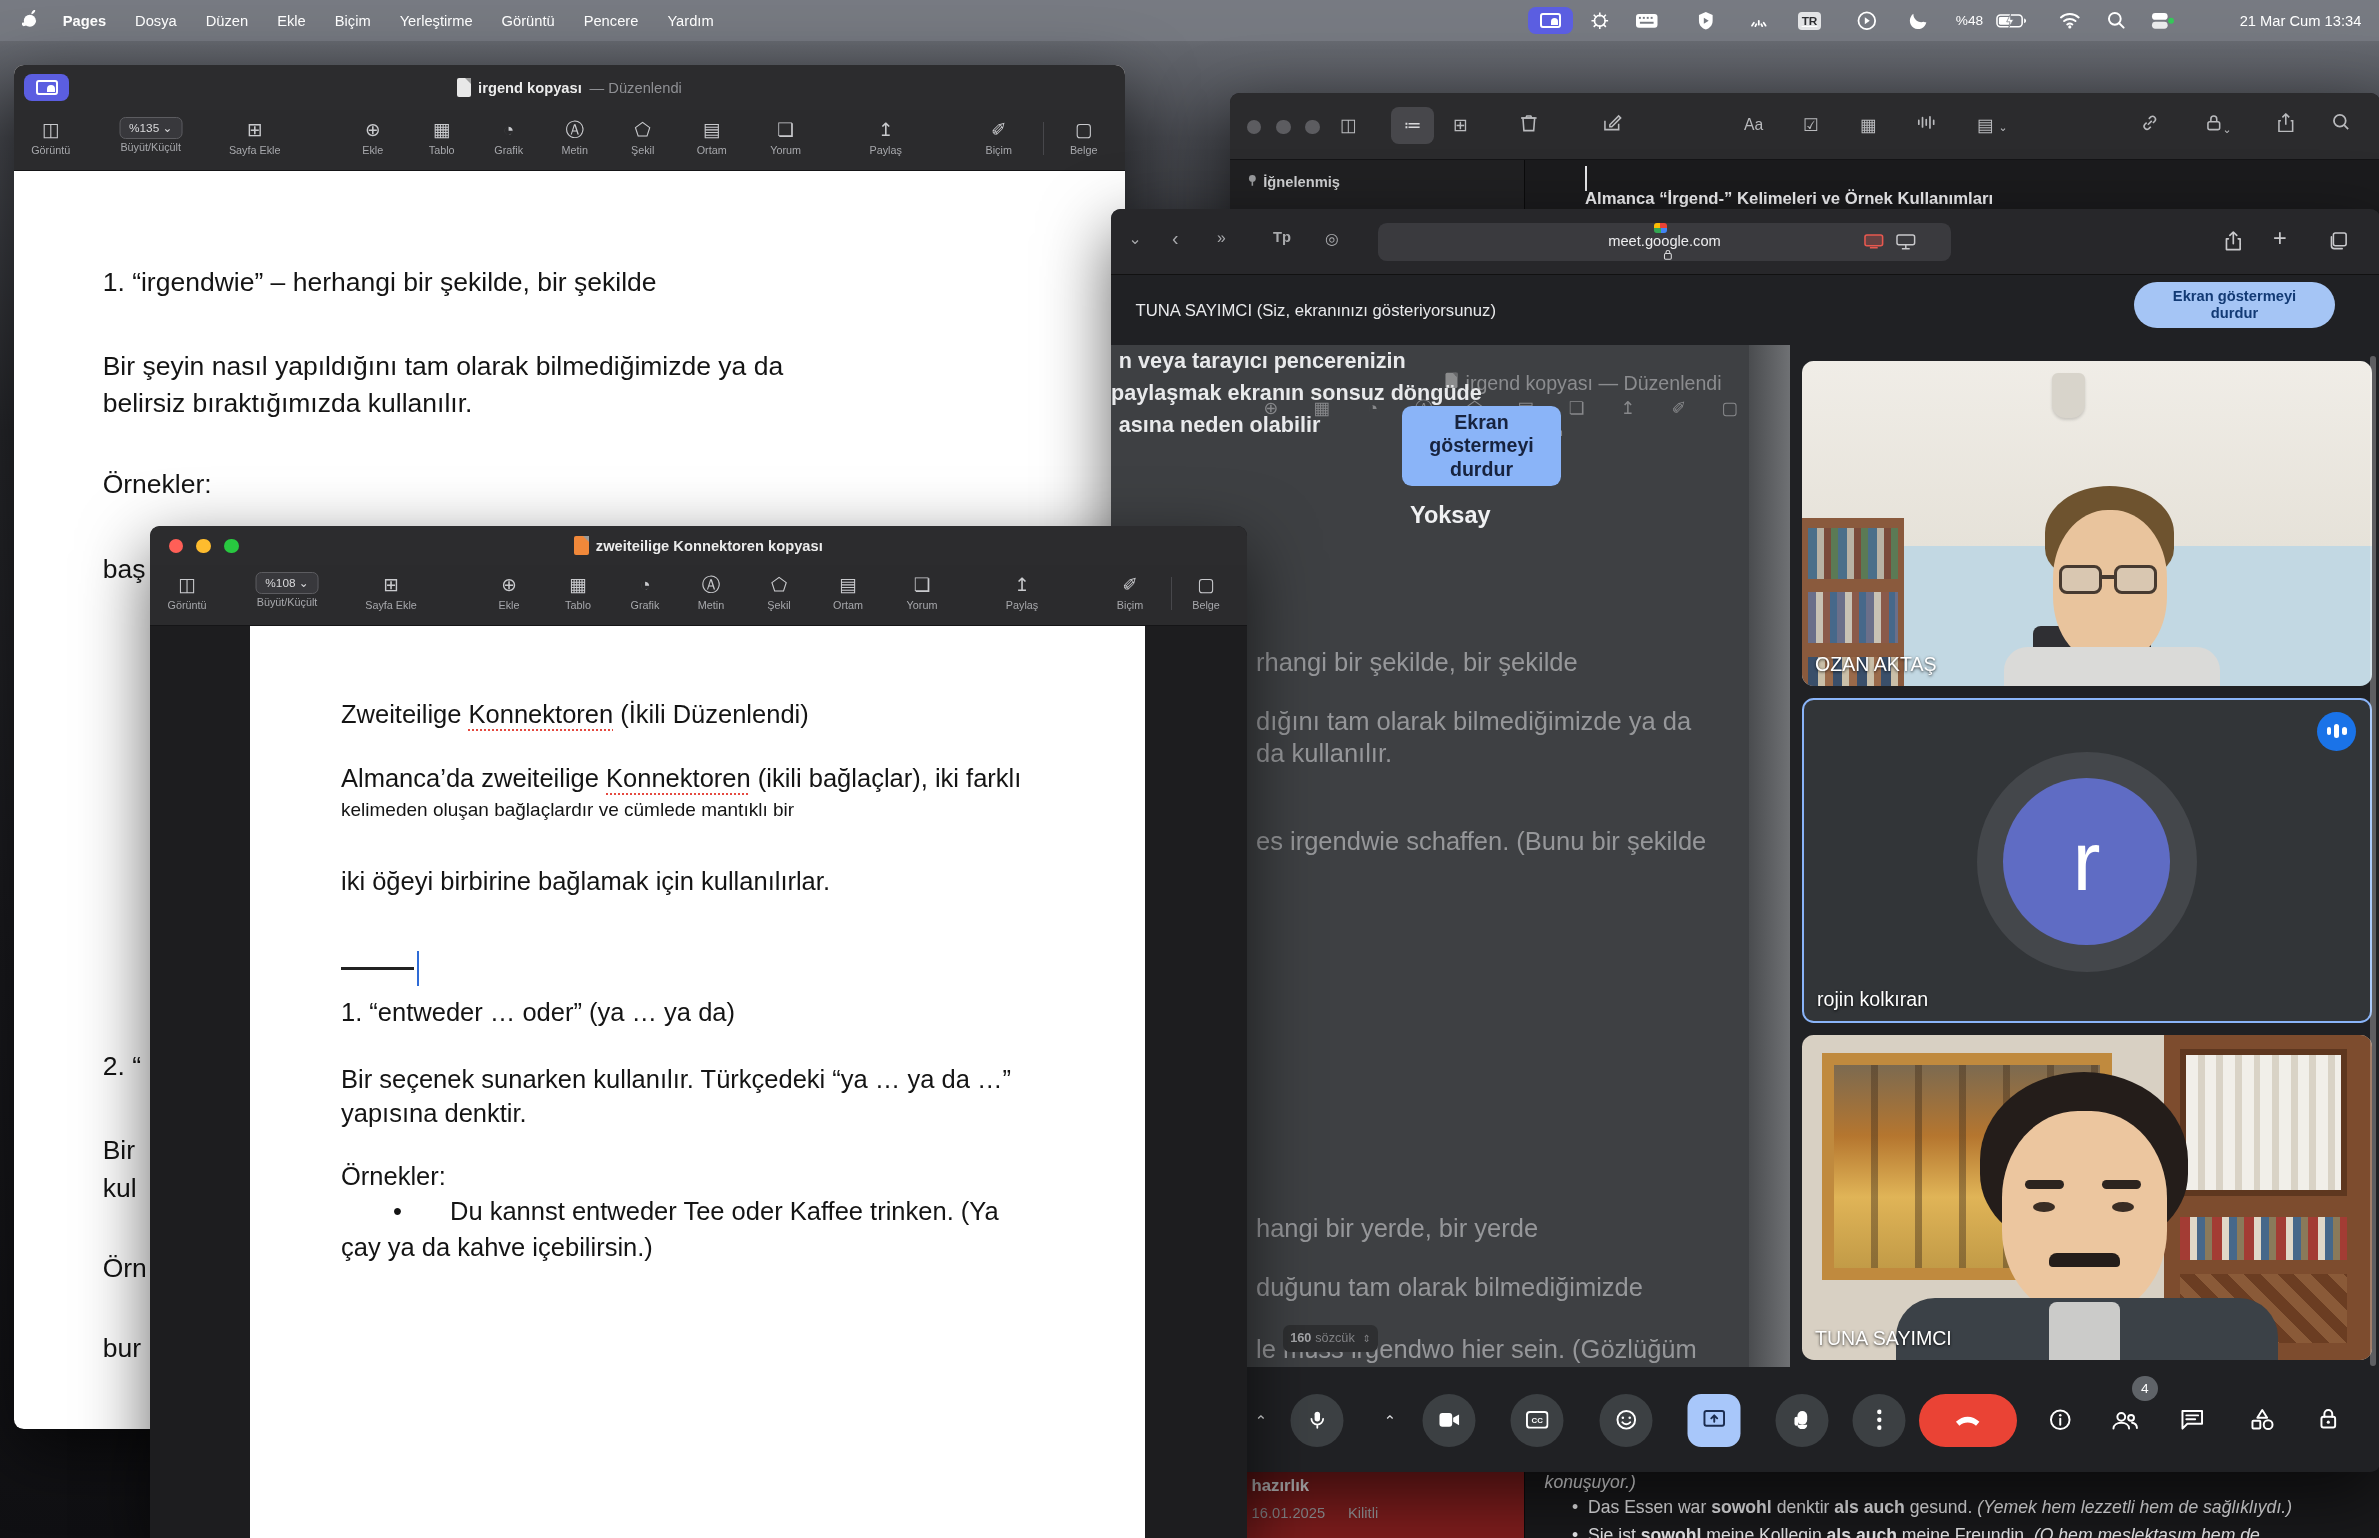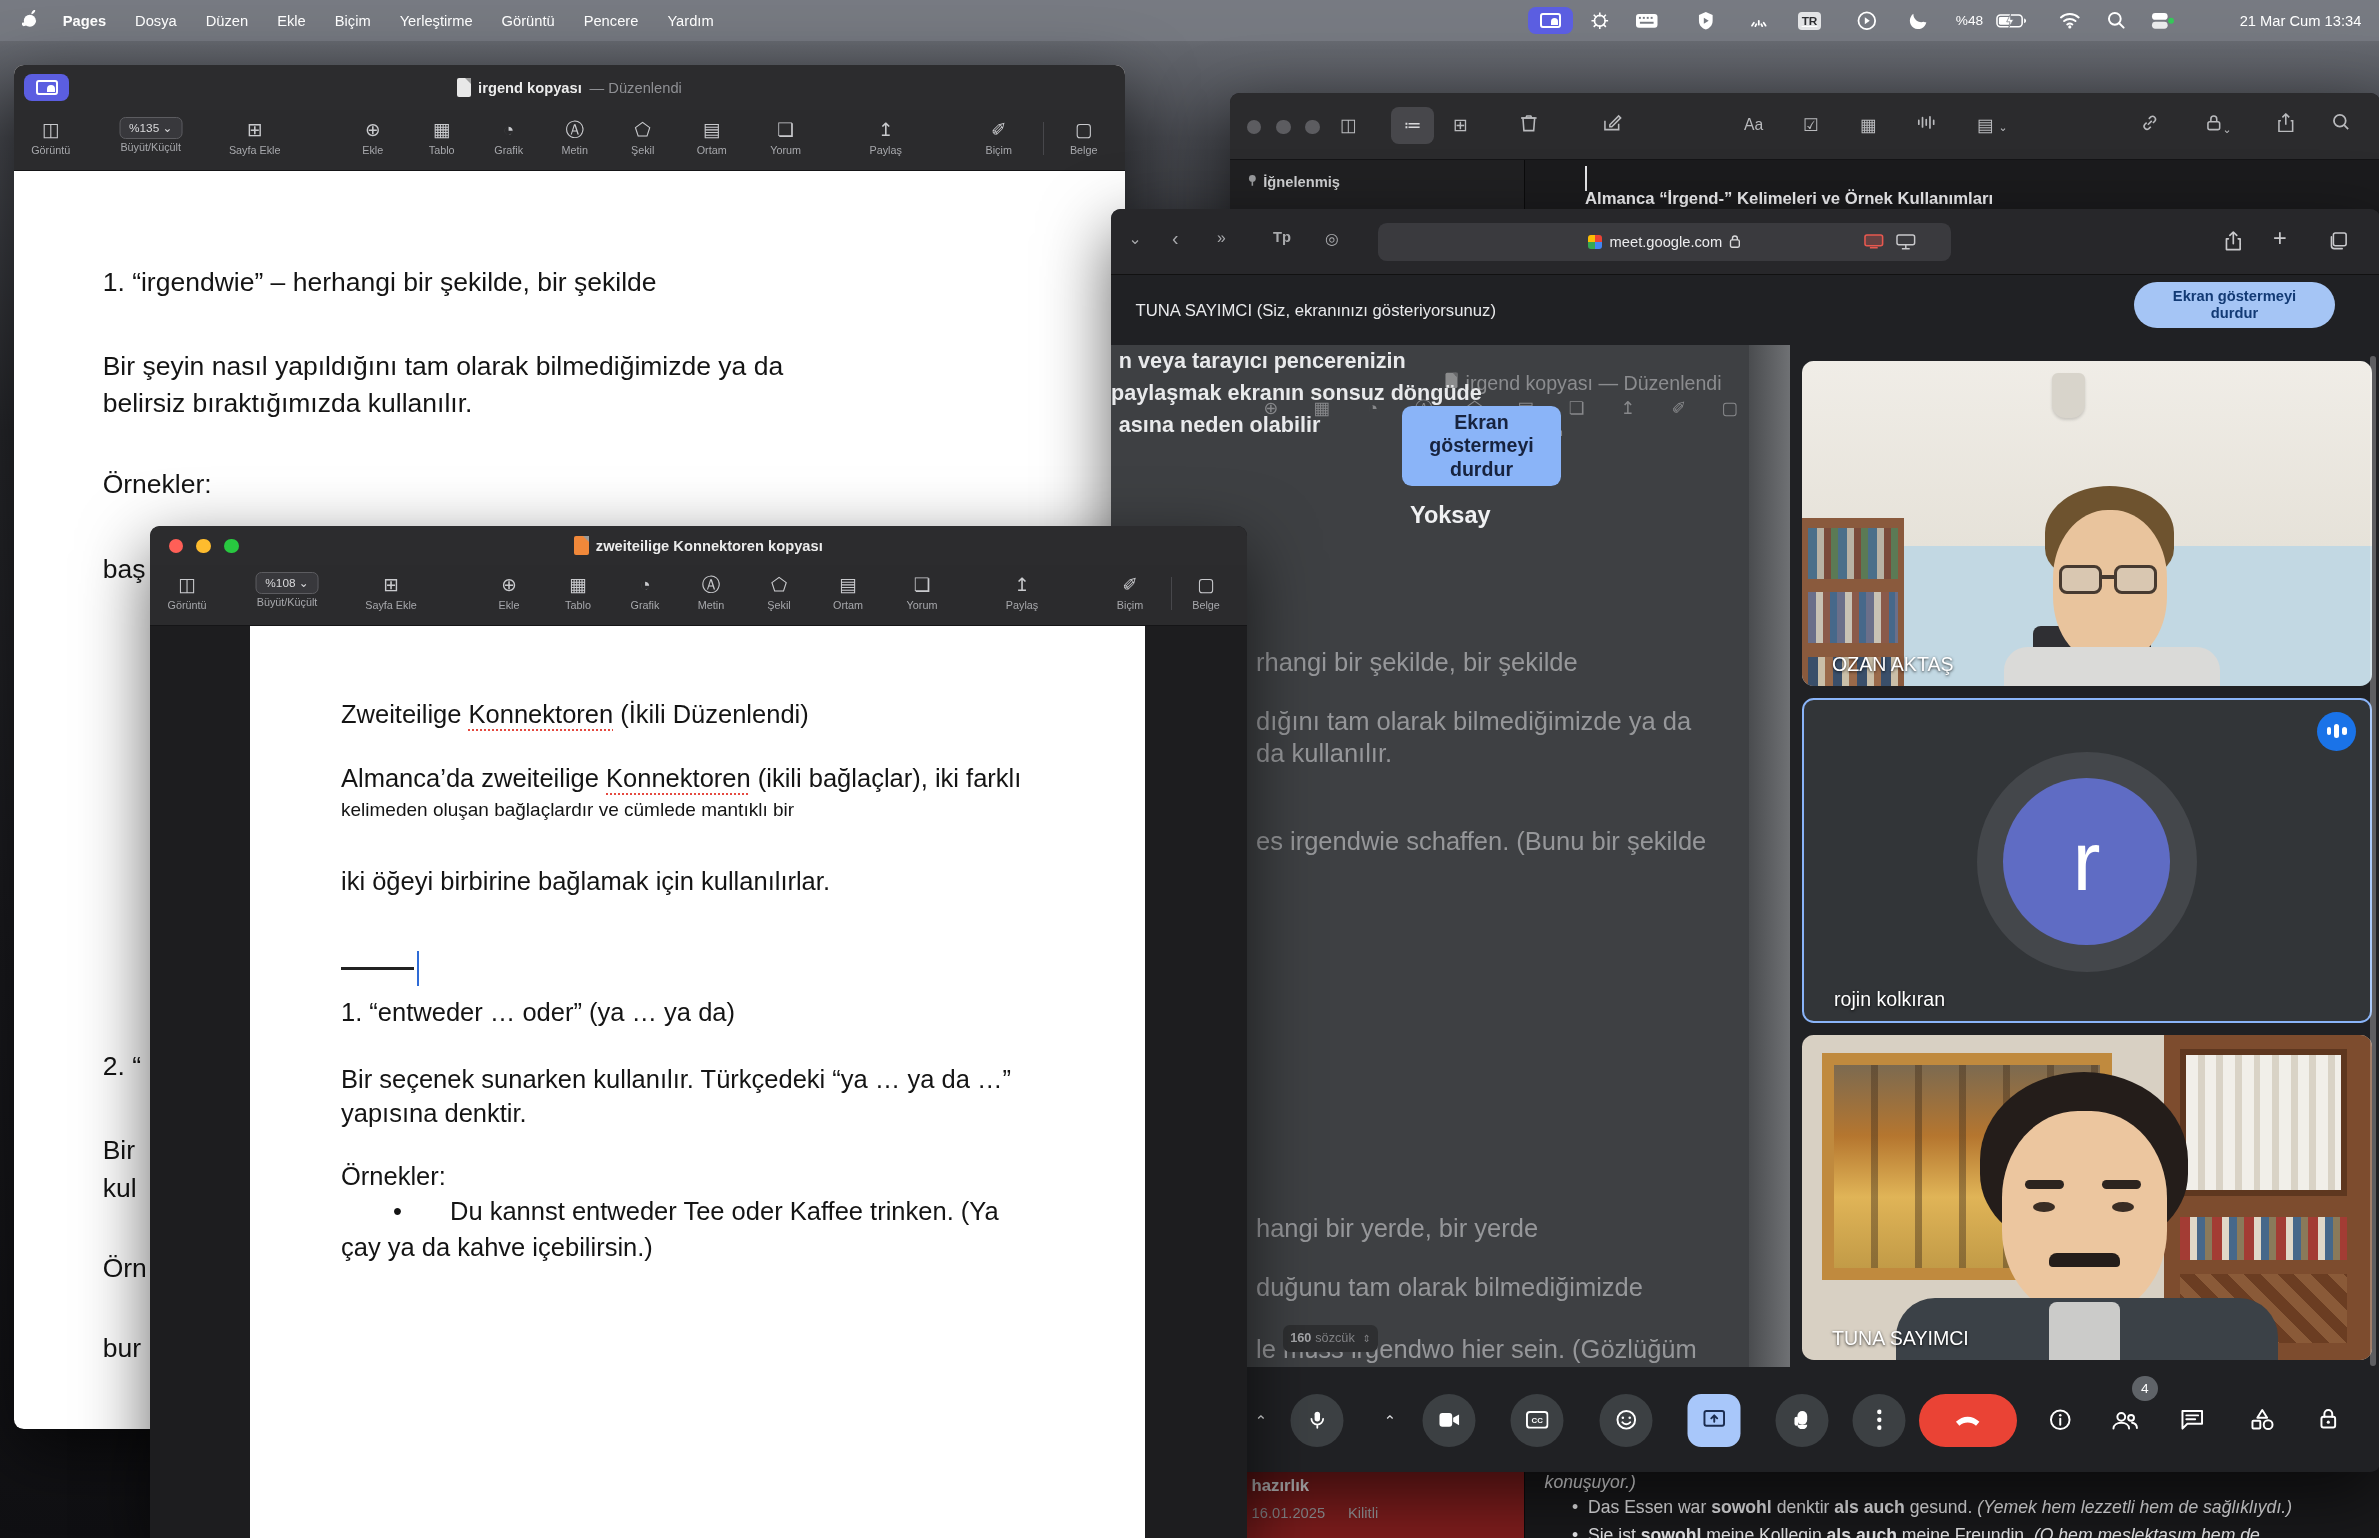--- a/index.html
+++ b/index.html
@@ -34,21 +34,21 @@
   
   .nicon{color:#b9babd;font-size:17.6px;}
   
   .ml{position:absolute;color:#96979a;font-size:25.5px;white-space:pre;}
   .wl{position:absolute;color:#e8e9eb;font-size:21.6px;font-weight:600;white-space:pre;}
   .ctl{position:absolute;width:53px;height:53px;border-radius:50%;background:#3c4043;display:flex;align-items:center;justify-content:center;transform:translateX(-50%);}
   .ctl svg,.ri svg{stroke:#fff;fill:none;stroke-width:2;stroke-linecap:round;stroke-linejoin:round;}
   .ri{position:absolute;width:39px;height:39px;display:flex;align-items:center;justify-content:center;transform:translateX(-50%);}
   .chev{position:absolute;color:#d9dadc;font-size:14.7px;transform:translateX(-50%);}
   .tile{position:absolute;left:691px;width:570px;height:325px;border-radius:11.8px;overflow:hidden;background:#3c4043;}
-  .tname{position:absolute;left:30px;bottom:9.8px;color:#fff;font-size:19.6px;text-shadow:0 1px 2.9px rgba(0,0,0,.8);margin-top:20px;}
+  .tname{position:absolute;left:13px;bottom:9.8px;color:#fff;font-size:19.6px;text-shadow:0 1px 2.9px rgba(0,0,0,.8);margin-top:20px;}
   .mirror-ic{display:inline-block;width:25.5px;height:25.5px;line-height:25.5px;text-align:center;color:#87888b;font-size:17.6px;margin-right:25.5px;}
 </style>
 </head>
 <body>
 
 <div id="screen">
 
   <div id="menubar" class="abs" style="padding-left:21.6px;">
     <span class="mb-item" style="margin-right:25.5px;">
       <svg width="15.7" height="17.6" viewBox="0 0 16 18">
@@ -308,21 +308,21 @@
   </div>
 
   <div class="win" id="safariwin" style="left:1111px;top:209px;width:1269px;height:1263px;background:#202124;border-radius:9.8px;overflow:hidden;">
 
     <div class="abs" style="left:0;top:0;right:0;height:66px;background:#27272a;border-bottom:1px solid #111;">
       <span class="abs" style="left:17.6px;top:19.6px;color:#a8a9ac;font-size:15.7px;">⌄</span>
       <span class="abs" style="left:61px;top:17.6px;color:#a8a9ac;font-size:19.6px;">‹</span>
       <span class="abs" style="left:106px;top:19.6px;color:#a8a9ac;font-size:15.7px;letter-spacing:-2.9px;">»</span>
       <span class="abs" style="left:162px;top:19.6px;color:#a8a9ac;font-size:14.7px;font-weight:700;">Tp</span>
       <span class="abs" style="left:214px;top:19.6px;color:#a8a9ac;font-size:15.7px;">◎</span>
-      <div class="abs" style="left:267px;top:13.7px;width:573px;height:38px;background:#3a3a3e;border-radius:8.8px;display:flex;align-items:center;justify-content:center;color:#ececee;font-size:14.7px;">
+      <div class="abs" style="left:267px;top:13.7px;width:573px;height:38px;background:#3a3a3e;border-radius:8.8px;display:flex;align-items:center;justify-content:center;color:#ececee;font-size:14.7px;flex-direction:column;">
         <span style="width:13.7px;height:13.7px;border-radius:2.9px;background:conic-gradient(#ea4335 0 25%,#4285f4 0 50%,#34a853 0 75%,#fbbc05 0);margin-right:7.8px;"></span>
         <span>meet.google.com</span>
         <svg width="11.8" height="14.7" viewBox="0 0 12 15" style="margin-left:6.9px;">
             <g stroke="#d9d9db" stroke-width="1.4" fill="none">
               <rect x="1.5" y="6" width="9" height="7.5" rx="1.5"></rect>
               <path d="M3.5 6V4.5a2.5 2.5 0 0 1 5 0V6"></path>
             </g>
           </svg>
         <svg width="19.6" height="14.7" viewBox="0 0 20 15" style="position:absolute;right:67px;">
             <rect x="1" y="1" width="18" height="11" rx="2" stroke="#e8584f" stroke-width="1.6" fill="rgba(232,88,79,.25)"></rect>

